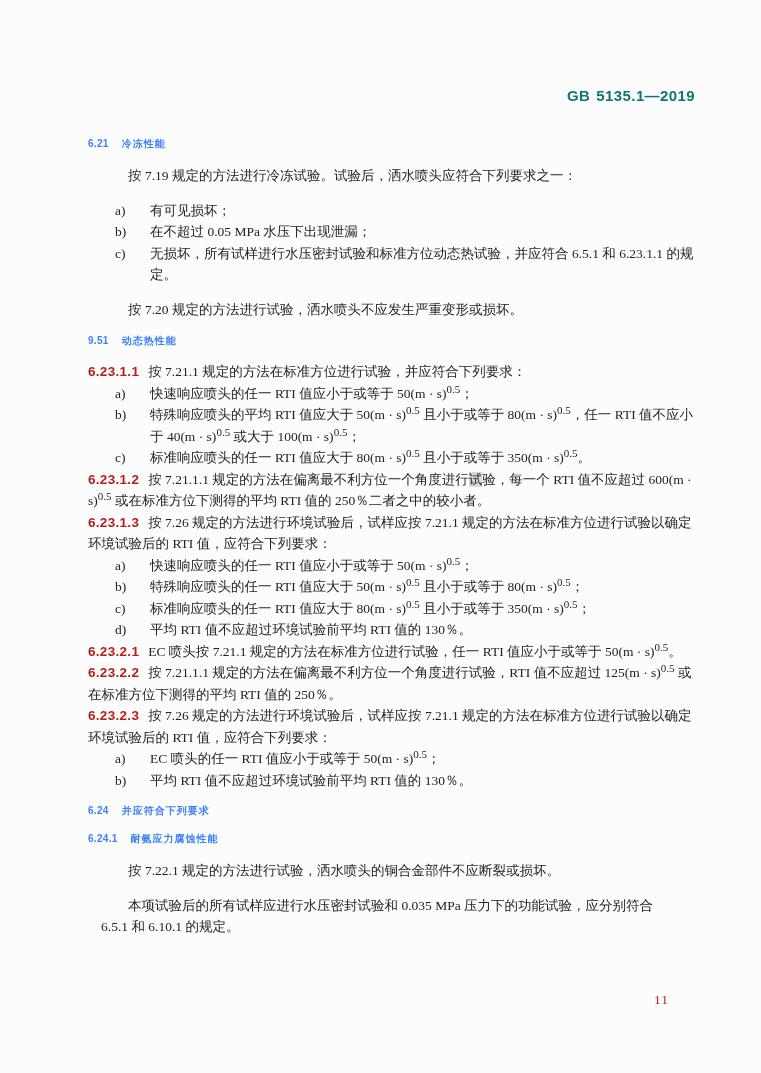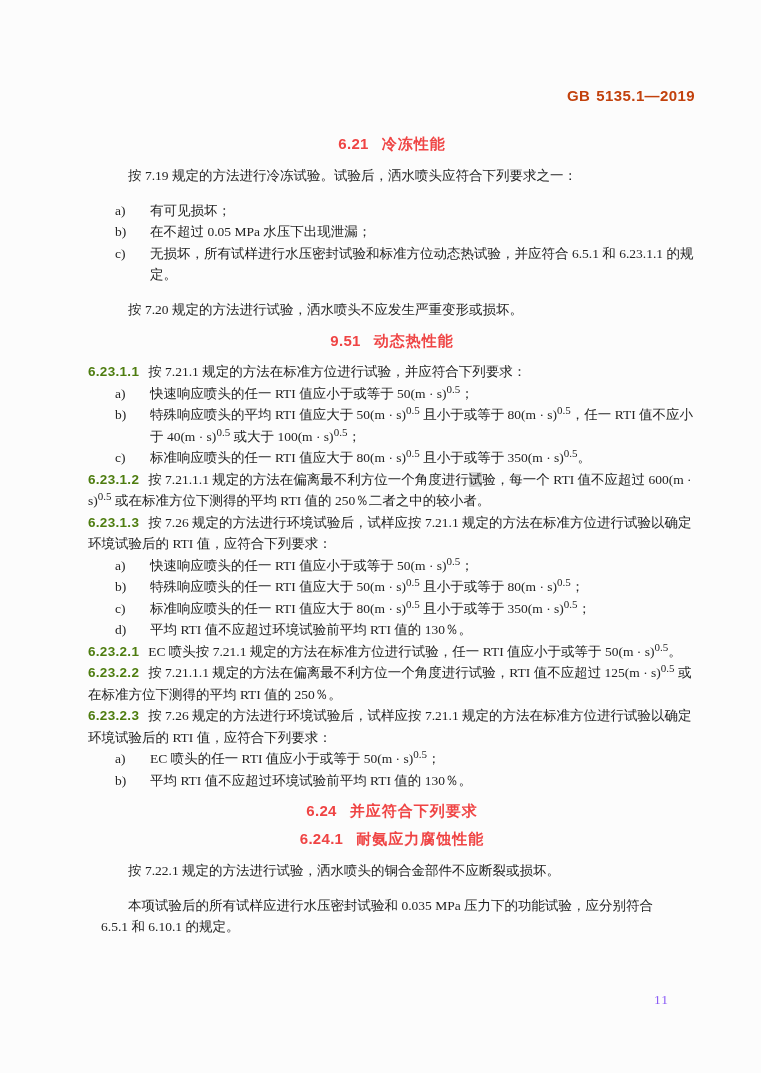--- a/index.html
+++ b/index.html
@@ -16,59 +16,58 @@
     color:#232323;
     overflow:hidden;
   }
   .std-header{
     position:absolute;
     top:87px;
     right:66px;
     font-family:"Liberation Sans","DejaVu Sans",sans-serif;
     font-size:15px;
     font-weight:700;
-    color:#c2410c;
+    color:#0f766e;
     letter-spacing:0.4px;
     white-space:nowrap;
   }
   .std-header .std-prefix{margin-right:6px;}
   .doc-body{
     position:absolute;
     left:88px;
     top:124px;
     width:608px;
     font-size:13.5px;
     line-height:21.5px;
   }
   
   .h2,.h3{
     font-family:"Liberation Sans","DejaVu Sans",sans-serif;
     font-weight:700;
-    font-size:15px;
-    color:#ef4444;
+    font-size:10px;
+    color:#3b82f6;
     line-height:16px;
     margin:12px 0 12px 0;
-    text-align:center;
   }
   .h2 .sec-num,.h3 .sec-num{margin-right:13px;letter-spacing:0.3px;}
   .h2 .sec-title,.h3 .sec-title{letter-spacing:1px;}
   
   .para{
     margin:13px;
     text-indent:2em;
   }
   
   .clause{
     margin:0;
     text-indent:0;
   }
   .clause .clause-num{
     font-family:"Liberation Sans","DejaVu Sans",sans-serif;
     font-weight:700;
-    color:#4d7c0f;
+    color:#b91c1c;
     margin-right:9px;
     letter-spacing:0.3px;
   }
   
   .list-item{
     display:flex;
     margin-left:27px;
   }
   .list-item .list-marker{
     flex:none;
@@ -82,21 +81,21 @@
     line-height:0;
     vertical-align:super;
     letter-spacing:0;
   }
   .hl{background:#d8d8d8;}
   .page-number{
     position:absolute;
     top:992px;
     right:92px;
     font-size:13.5px;
-    color:#8b5cf6;
+    color:#b91c1c;
     letter-spacing:1px;
   }
 </style>
 </head>
 <body>
 
 <div class="page">
 
   <div class="std-header">
     <span class="std-prefix">GB</span><span class="std-num">5135.1—2019</span>

